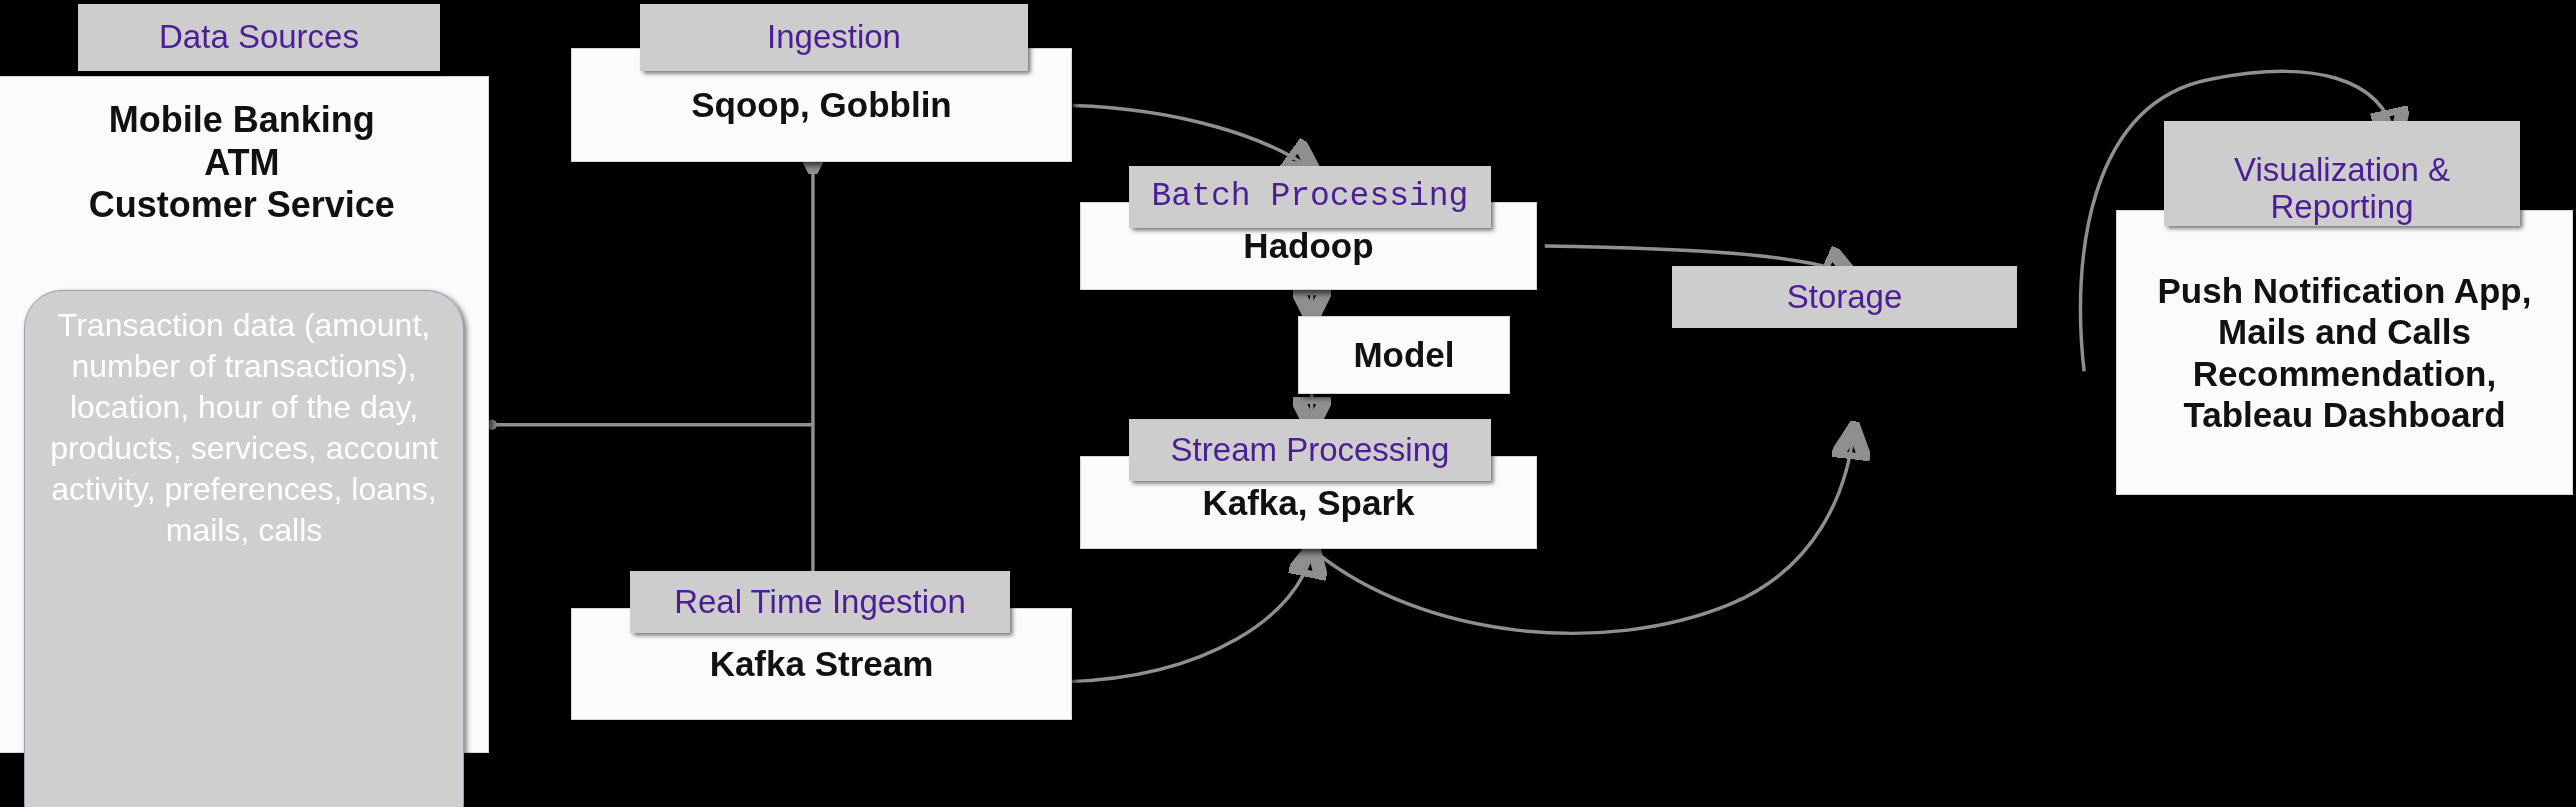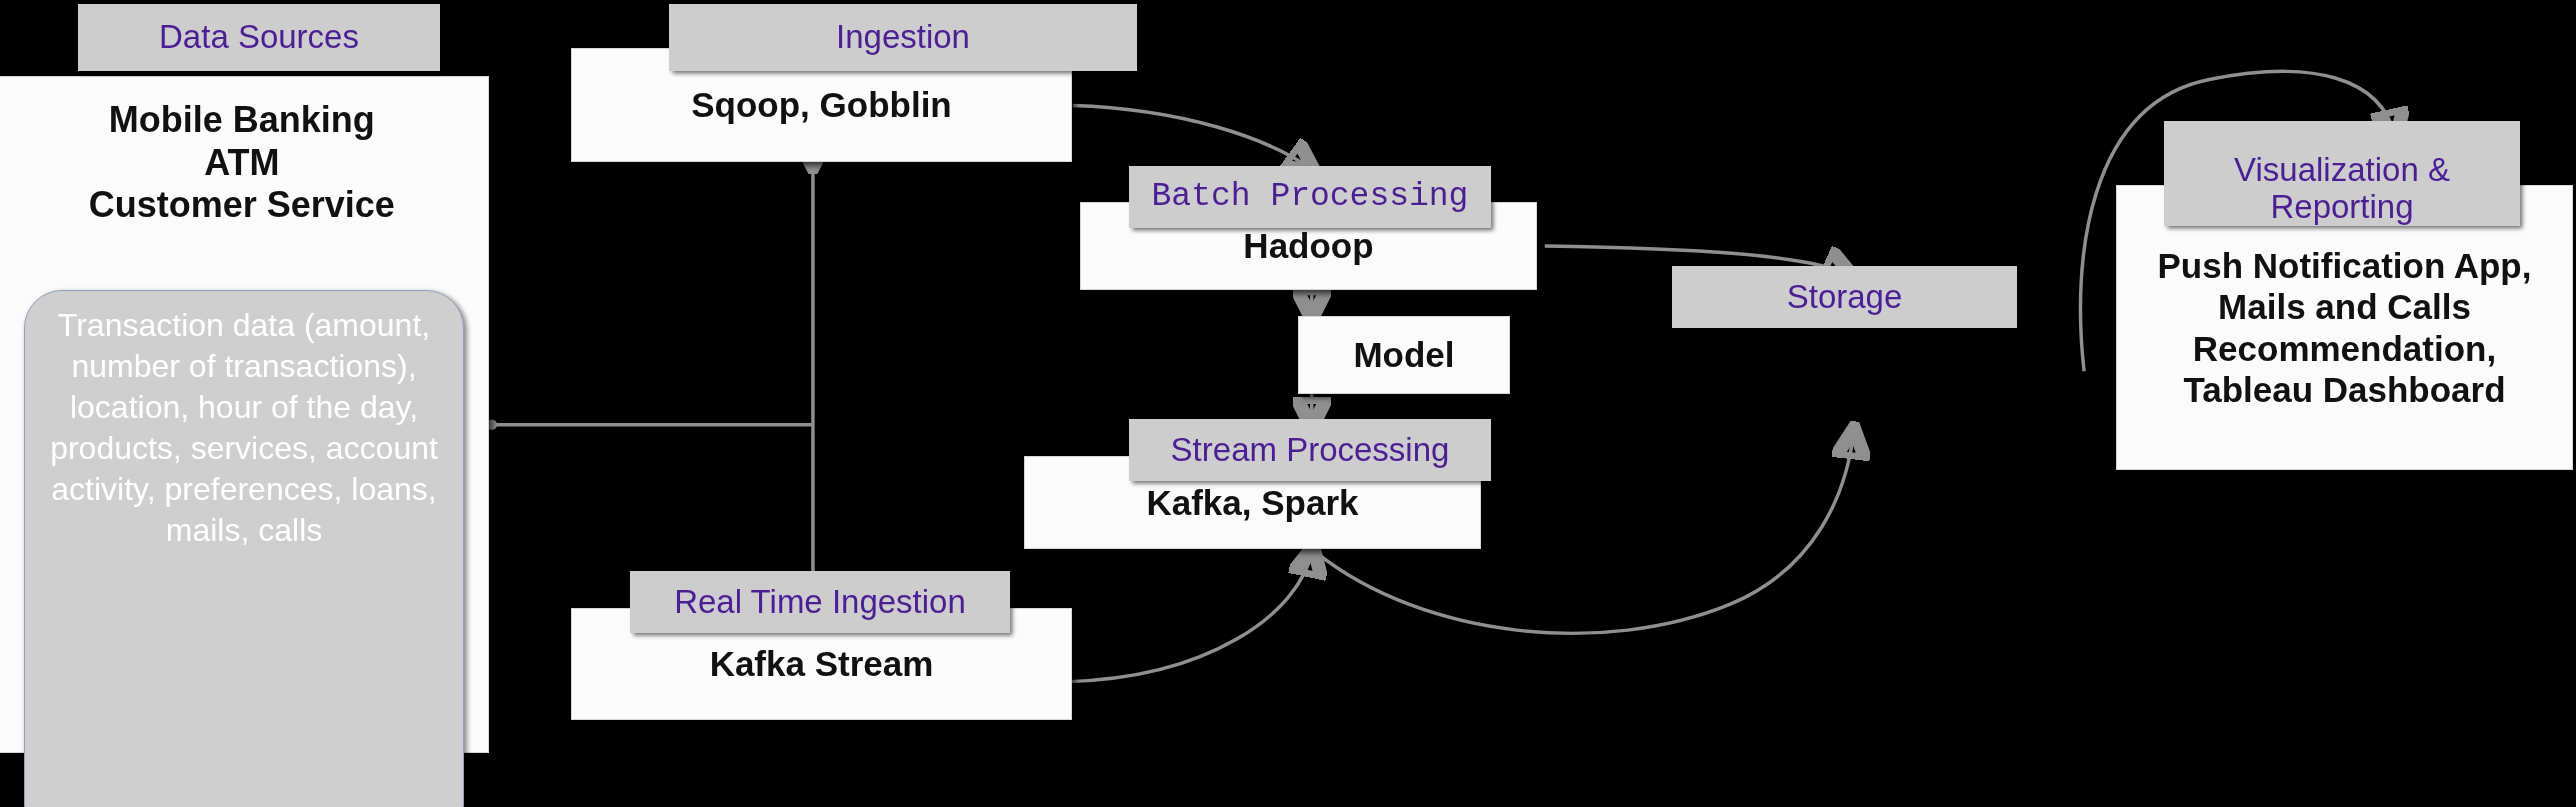--- a/index.html
+++ b/index.html
@@ -102,21 +102,21 @@
   </div>
   <div class="body" id="ds-body" style="left:-5.2px;top:76px;width:494px;height:677px;font-size:36px;">
     <span>Mobile Banking
 ATM
 Customer Service</span>
   </div>
   <div id="ds-sub" style="left:24px;top:290px;width:440px;height:552px;">
     <span>Transaction data (amount, number of transactions), location, hour of the day, products, services, account activity, preferences, loans, mails, calls</span>
   </div>
 
-  <div class="hdr" style="left:669px;top:3.5px;width:468px;height:67px;">
+  <div class="hdr" style="left:640px;top:3.5px;width:388px;height:67px;">
     <span>Ingestion</span>
   </div>
   <div class="body" style="left:571px;top:48px;width:501px;height:114px;">
     <span>Sqoop, Gobblin</span>
   </div>
 
   <div class="hdr" style="left:630px;top:571px;width:380px;height:62px;">
     <span>Real Time Ingestion</span>
   </div>
   <div class="body" style="left:571px;top:608px;width:501px;height:112px;">
@@ -130,29 +130,29 @@
     <span>Hadoop</span>
   </div>
 
   <div class="body" style="left:1298px;top:316px;width:212px;height:78px;">
     <span>Model</span>
   </div>
 
   <div class="hdr" style="left:1129px;top:419px;width:362px;height:62px;">
     <span>Stream Processing</span>
   </div>
-  <div class="body" style="left:1024px;top:456px;width:457px;height:93px;">
+  <div class="body" style="left:1080px;top:456px;width:457px;height:93px;">
     <span>Kafka, Spark</span>
   </div>
 
   <div class="hdr" style="left:1672px;top:266px;width:345px;height:62px;">
     <span>Storage</span>
   </div>
 
   <div class="hdr" style="left:2164px;top:121px;width:356px;height:105px;align-items:flex-end;">
     <span>Visualization &amp; Reporting</span>
   </div>
-  <div class="body" style="left:2116px;top:185px;width:457px;height:285px;font-size:35px;">
+  <div class="body" style="left:2116px;top:210px;width:457px;height:285px;font-size:35px;">
     <span>Push Notification App, Mails and Calls Recommendation, Tableau Dashboard</span>
   </div>
 
 </div>
 
 
 </body></html>

